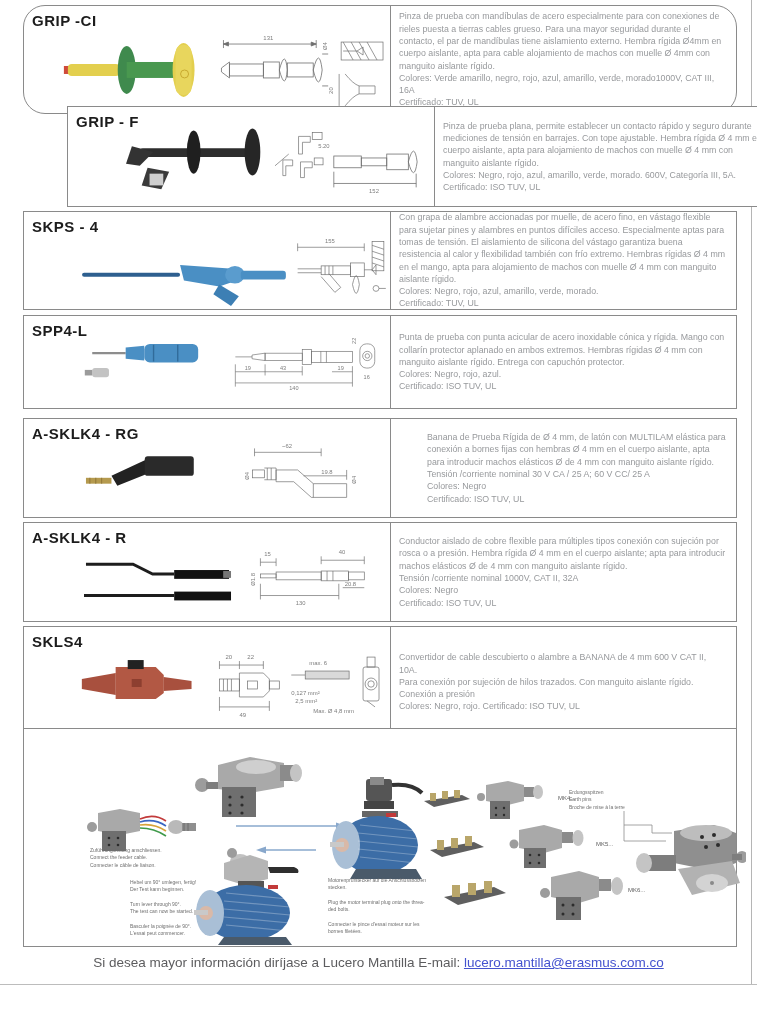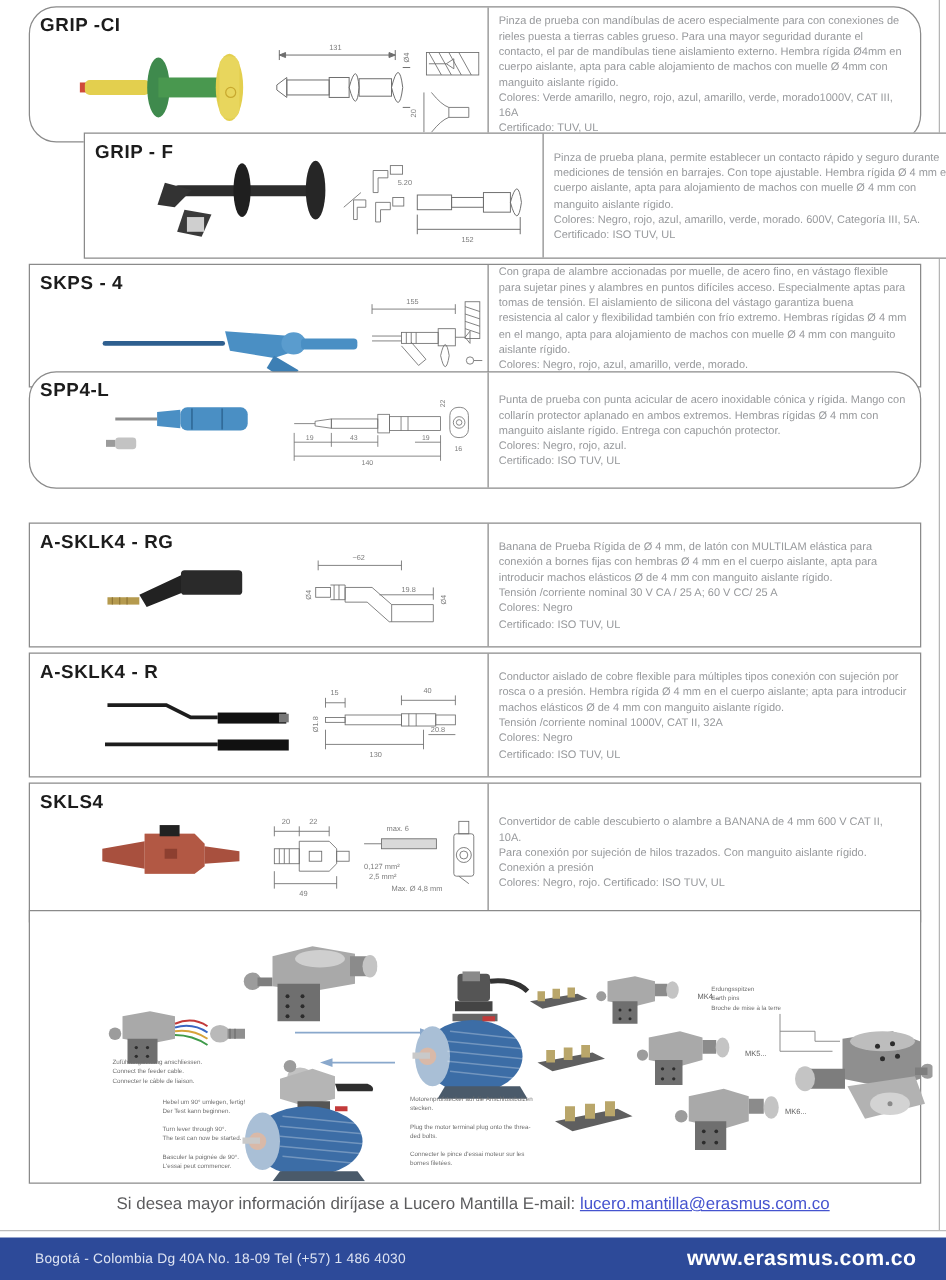--- a/index.html
+++ b/index.html
@@ -171,21 +171,21 @@
         </g>
       </svg>
     </div>
     <div class="cell-right">
       <p class="desc">Con grapa de alambre accionadas por muelle, de acero fino, en vástago flexible para sujetar pines y alambres en puntos difíciles acceso.  Especialmente aptas para tomas de tensión. El aislamiento de silicona del vástago garantiza buena resistencia al calor y flexibilidad también con frío extremo. Hembras rígidas Ø 4 mm en el mango, apta para alojamiento de machos con muelle Ø   4 mm con manguito aislante rígido.
 Colores: Negro, rojo, azul, amarillo, verde, morado.
 Certificado: TUV, UL</p>
     </div>
   </div>
 
-  <div class="prow" style="top:297px;height:94px;border-radius:22px;">
+  <div class="prow" style="top:315px;height:94px;">
     <div class="cell-left">
       <div class="ptitle">SPP4-L</div>
       <svg class="art" viewBox="0 0 367 99">
 
         <line x1="60" y1="40" x2="96" y2="40" stroke="#8d8d8d" stroke-width="2.5"></line>
         <polygon points="96,34 116,32 116,48 96,46" fill="#4a8fc4"></polygon>
         <rect x="116" y="30" width="58" height="20" rx="6" fill="#4a8fc4"></rect>
         <line x1="126" y1="31" x2="126" y2="49" stroke="#316b9a" stroke-width="1.5"></line>
         <line x1="152" y1="31" x2="152" y2="49" stroke="#316b9a" stroke-width="1.5"></line>
         <rect x="60" y="56" width="18" height="10" rx="3" fill="#c3c3c3"></rect>
@@ -222,21 +222,21 @@
         <text class="dim" x="340" y="30" transform="rotate(-90 342 28)">22</text>
       </svg>
     </div>
     <div class="cell-right">
       <p class="desc">Punta de prueba con punta acicular de acero inoxidable cónica y rígida. Mango con collarín protector aplanado en ambos extremos. Hembras rígidas Ø 4 mm con manguito aislante rígido. Entrega con capuchón protector.
 Colores: Negro, rojo, azul.
 Certificado: ISO TUV, UL</p>
     </div>
   </div>
 
-  <div class="prow" style="top:418px;height:100px;">
+  <div class="prow" style="top:418px;height:100px;gap:28px;">
     <div class="cell-left">
       <div class="ptitle">A-SKLK4 - RG</div>
       <svg class="art" viewBox="0 0 367 100">
 
         <rect x="60" y="60" width="26" height="6" fill="#b59a4e"></rect>
         <line x1="64" y1="60" x2="64" y2="66" stroke="#8f7636" stroke-width="1"></line>
         <line x1="70" y1="60" x2="70" y2="66" stroke="#8f7636" stroke-width="1"></line>
         <line x1="76" y1="60" x2="76" y2="66" stroke="#8f7636" stroke-width="1"></line>
         <polygon points="86,58 120,42 168,42 168,56 122,56 92,68" fill="#222"></polygon>
         <rect x="120" y="38" width="50" height="20" rx="3" fill="#2a2a2a"></rect>
@@ -558,17 +558,13 @@
       <polygon points="42,48 96,40 104,62 56,74" fill="#b2b2b2"></polygon>
       <ellipse cx="76" cy="62" rx="16" ry="9" fill="#d3d3d3"></ellipse>
       <circle cx="76" cy="62" r="2" fill="#8a8a8a"></circle>
     </svg>
   </div>
 
   <div class="contact">
     <span>Si desea mayor información diríjase a Lucero Mantilla   E-mail:  </span><a href="#">lucero.mantilla@erasmus.com.co</a>
   </div>
   <div class="foot-line"></div>
-  <div class="bluebar">
-    <span class="bar-left">Bogotá - Colombia    Dg 40A No. 18-09   Tel  (+57) 1 486 4030</span>
-    <span class="bar-right">www.erasmus.com.co</span>
-  </div>
 </div>
 
 </body></html>

